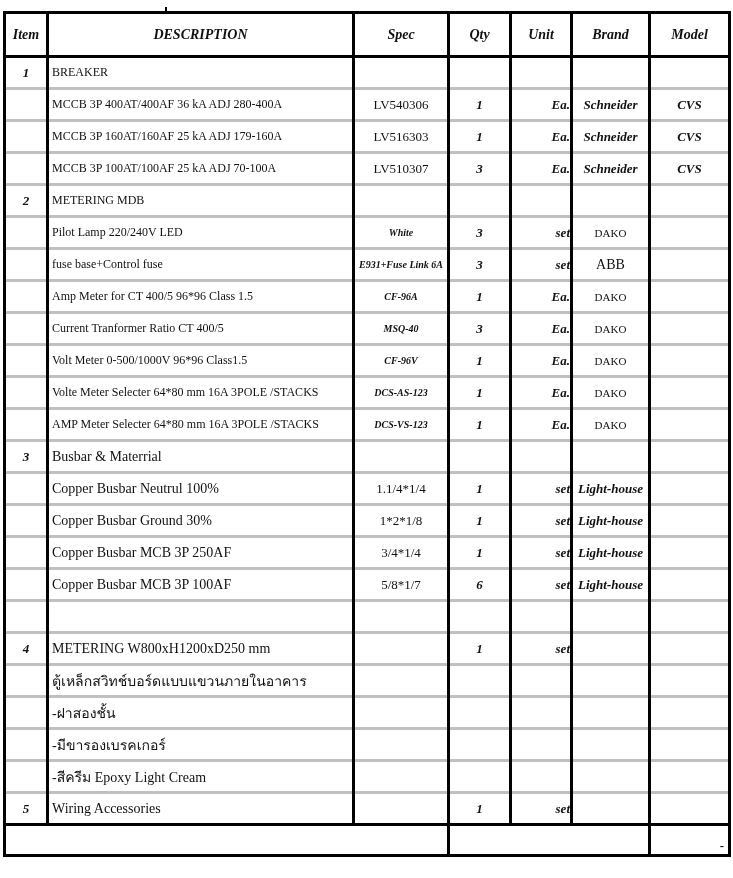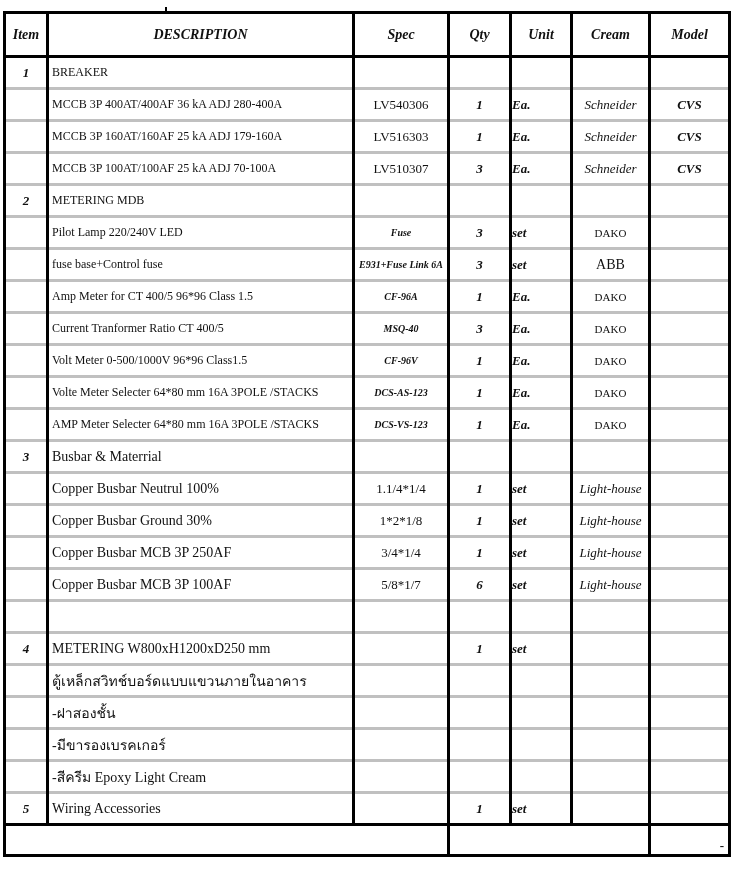--- a/index.html
+++ b/index.html
@@ -17,23 +17,23 @@
   tr.row td { height:29px; border-left:3px solid #000; border-right:3px solid #000;
               border-top:3px solid #c0c0c0; font-size:13px; vertical-align:middle; }
   tr.row:first-of-type td { border-top:3px solid #000; }
   td.item { text-align:center; font-weight:bold; font-style:italic; font-size:13px; }
   td.desc { padding-left:3px !important; }
   td.desc.small { font-size:12px; }
   td.desc.big { font-size:14px; }
   td.spec { text-align:center; font-size:14px; }
   td.spec.bi { font-weight:bold; font-style:italic; font-size:10px; }
   td.qty { text-align:center; font-weight:bold; font-style:italic; font-size:14px; }
-  td.unit { text-align:left; font-weight:bold; font-style:italic; font-size:13px; }
+  td.unit { text-align:right; font-weight:bold; font-style:italic; font-size:13px; }
   td.brand { text-align:center; font-size:13px; }
-  td.brand.bi { font-weight:normal; font-style:italic; font-size:13px; }
+  td.brand.bi { font-weight:bold; font-style:italic; font-size:13px; }
   td.brand.sm { font-size:11px; }
   td.brand.md { font-size:14px;margin-top:20px; }
   td.model { text-align:center; font-weight:bold; font-style:italic; font-size:13px; }
   tr.total td { height:28px; border:3px solid #000; font-size:13px; }
   td.tot-right { text-align:right; padding-right:4px !important; font-weight:bold; vertical-align:bottom; }
 </style>
 </head>
 <body>
 
 <div class="sheet">
@@ -51,21 +51,21 @@
         <col class="c-brand">
         <col class="c-model">
     </colgroup>
     <thead>
       <tr>
         <th>Item</th>
         <th>DESCRIPTION</th>
         <th>Spec</th>
         <th>Qty</th>
         <th>Unit</th>
-        <th>Cream</th>
+        <th>Brand</th>
         <th>Model</th>
       </tr>
     </thead>
     <tbody id="boq-body">
 
     <tr class="row">
           <td class="item">1</td>
           <td class="desc small">BREAKER</td>
           <td class="spec"></td>
           <td class="qty"></td>
@@ -105,21 +105,21 @@
           <td class="desc small">METERING MDB</td>
           <td class="spec"></td>
           <td class="qty"></td>
           <td class="unit"></td>
           <td class="brand"></td>
           <td class="model"></td>
         </tr>
         <tr class="row">
           <td class="item"></td>
           <td class="desc small">Pilot Lamp 220/240V LED</td>
-          <td class="spec bi">Fuse</td>
+          <td class="spec bi">White</td>
           <td class="qty">3</td>
           <td class="unit">set</td>
           <td class="brand sm">DAKO</td>
           <td class="model"></td>
         </tr>
         <tr class="row">
           <td class="item"></td>
           <td class="desc small">fuse base+Control fuse</td>
           <td class="spec bi">E931+Fuse Link 6A</td>
           <td class="qty">3</td>

